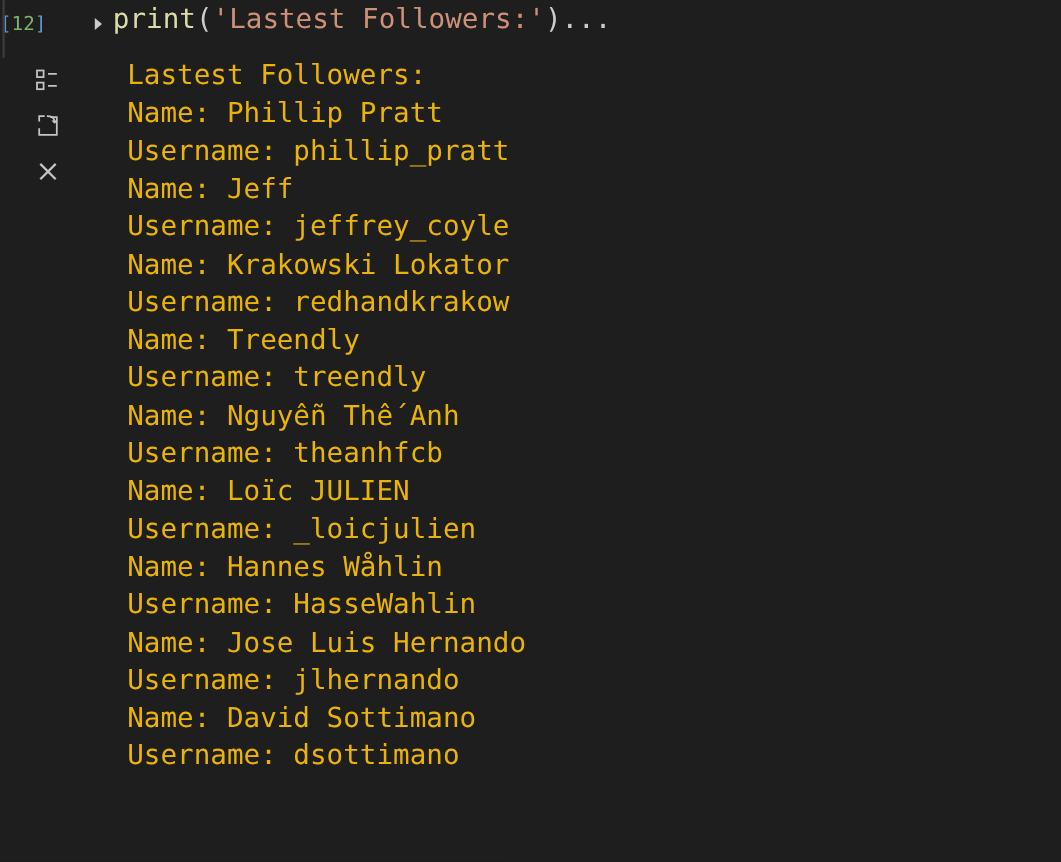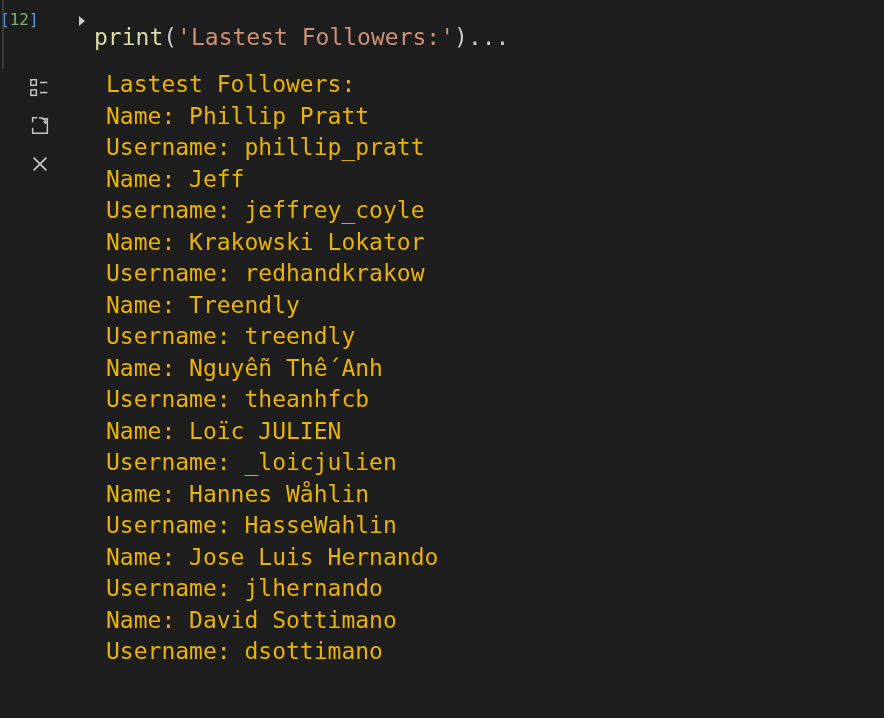--- a/index.html
+++ b/index.html
@@ -32,21 +32,21 @@
     }
     .execution-label .num {
       color: #7db36d;
     }
     .collapse-arrow {
       color: #cccccc;
       padding: 10px 6px 0 2px;
       font-size: 18px;
     }
     .code-area {
-      padding: 21px 0 16px 0;
+      padding: 0 0 16px 0;
       flex: 1;
     }
     .code-line {
       white-space: pre;
       line-height: 1.4;
     }
     .fn-name { color: #dcdcaa; }
     .paren { color: #cccccc; }
     .string { color: #ce9178; }
     .ellipsis { color: #cccccc; }

